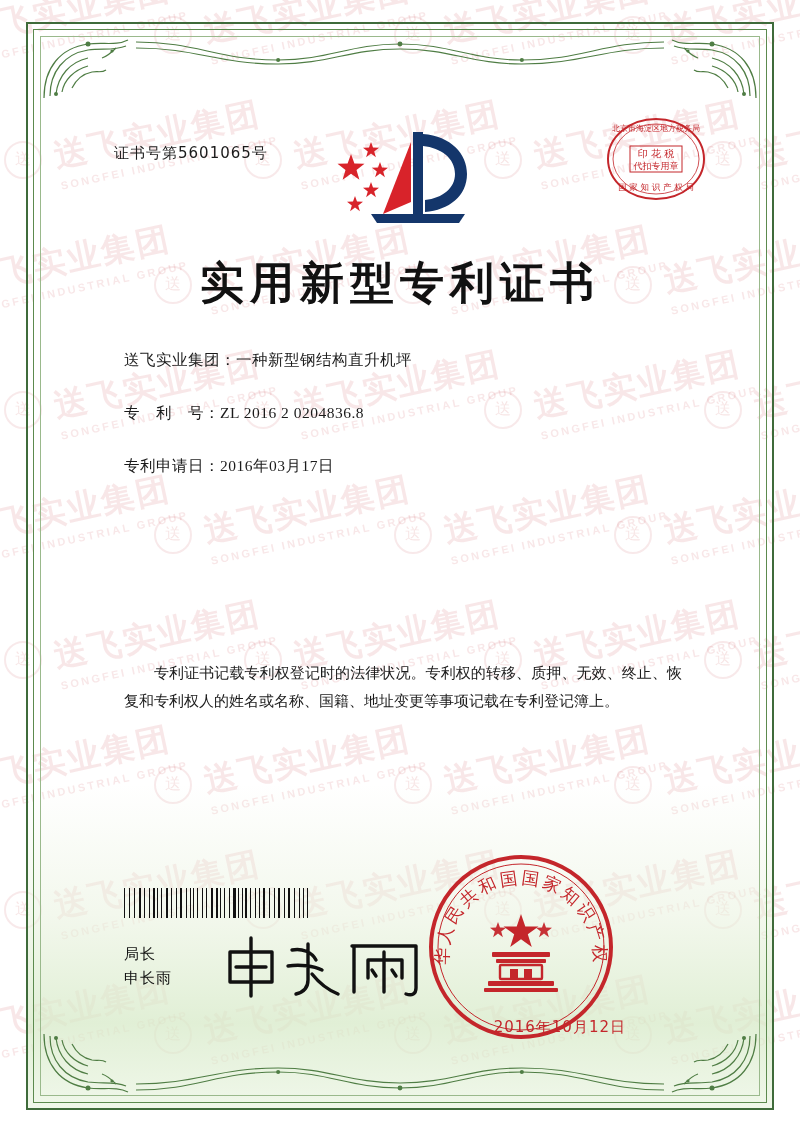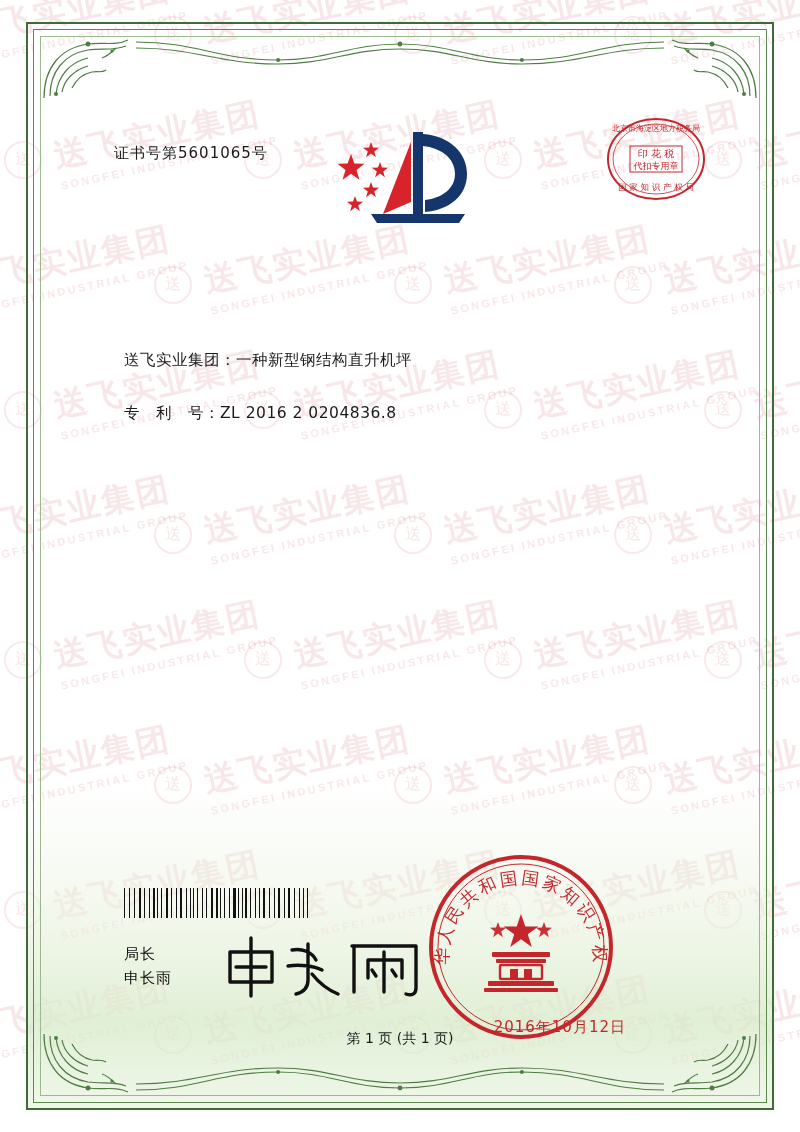--- a/index.html
+++ b/index.html
@@ -169,21 +169,21 @@
     top: 288px;
   }
   .field-row {
     font-size: 15.5px;
     color: #1b1b1b;
     margin-bottom: 32px;
     font-family: "DejaVu Sans", sans-serif;
     white-space: nowrap;
   }
   .field-label { letter-spacing: 0.5px; }
-  .field-value { letter-spacing: 0.5px; }
+  .field-value { letter-spacing: 0.5px; font-family: Liberation Serif, serif; }
 
   .paragraphs {
     position: absolute;
     left: 58px;
     right: 52px;
     top: 598px;
     font-size: 15px;
     line-height: 1.85;
     color: #1b1b1b;
     text-align: justify;
@@ -443,31 +443,36 @@
         <ellipse cx="52" cy="45" rx="48" ry="40" fill="none" stroke="#c4262b" stroke-width="2"></ellipse>
         <ellipse cx="52" cy="45" rx="43" ry="35" fill="none" stroke="#c4262b" stroke-width="0.8"></ellipse>
         <rect x="26" y="32" width="52" height="26" fill="none" stroke="#c4262b" stroke-width="1"></rect>
         <text x="52" y="43" text-anchor="middle" font-size="10" fill="#c4262b" font-family="DejaVu Sans, sans-serif">印 花 税</text>
         <text x="52" y="55" text-anchor="middle" font-size="9" fill="#c4262b" font-family="DejaVu Sans, sans-serif">代扣专用章</text>
         <text x="52" y="17" text-anchor="middle" font-size="8" fill="#c4262b" font-family="DejaVu Sans, sans-serif">北京市海淀区地方税务局</text>
         <text x="52" y="76" text-anchor="middle" font-size="8.5" fill="#c4262b" font-family="DejaVu Sans, sans-serif">国 家 知 识 产 权 局</text>
       </svg>
     </div>
 
+    <div class="main-title">实用新型专利证书</div>
 
     <div class="fields">
       <div class="field-row">
         <span class="field-label">送飞实业集团：</span><span class="field-value">一种新型钢结构直升机坪</span>
       </div>
       <div class="field-row">
         <span class="field-label">专　利　号：</span><span class="field-value">ZL 2016 2 0204836.8</span>
       </div>
+      <div class="field-row">
+        <span class="field-label">专利申请日：</span><span class="field-value">2016年03月17日</span>
+      </div>
     </div>
 
     <div class="paragraphs">
+      <p>专利证书记载专利权登记时的法律状况。专利权的转移、质押、无效、终止、恢复和专利权人的姓名或名称、国籍、地址变更等事项记载在专利登记簿上。</p>
     </div>
 
     <div class="barcode" id="barcode">
         <i style="width: 1px;"></i>
         <i style="width: 3px; background: transparent;"></i>
         <i style="width: 2px;"></i>
         <i style="width: 3px; background: transparent;"></i>
         <i style="width: 1px;"></i>
         <i style="width: 2px; background: transparent;"></i>
         <i style="width: 3px;"></i>
@@ -586,15 +591,14 @@
           <rect x="84" y="117" width="8" height="10"></rect>
           <rect x="98" y="117" width="8" height="10"></rect>
           <rect x="62" y="129" width="66" height="5" rx="1"></rect>
           <rect x="58" y="136" width="74" height="4" rx="1"></rect>
         </g>
       </svg>
     </div>
 
     <div class="stamp-date">2016年10月12日</div>
 
-    <div class="page-footer">第 1 页 (共 1 页)</div>
   </div>
 </div>
 
 </body></html>

